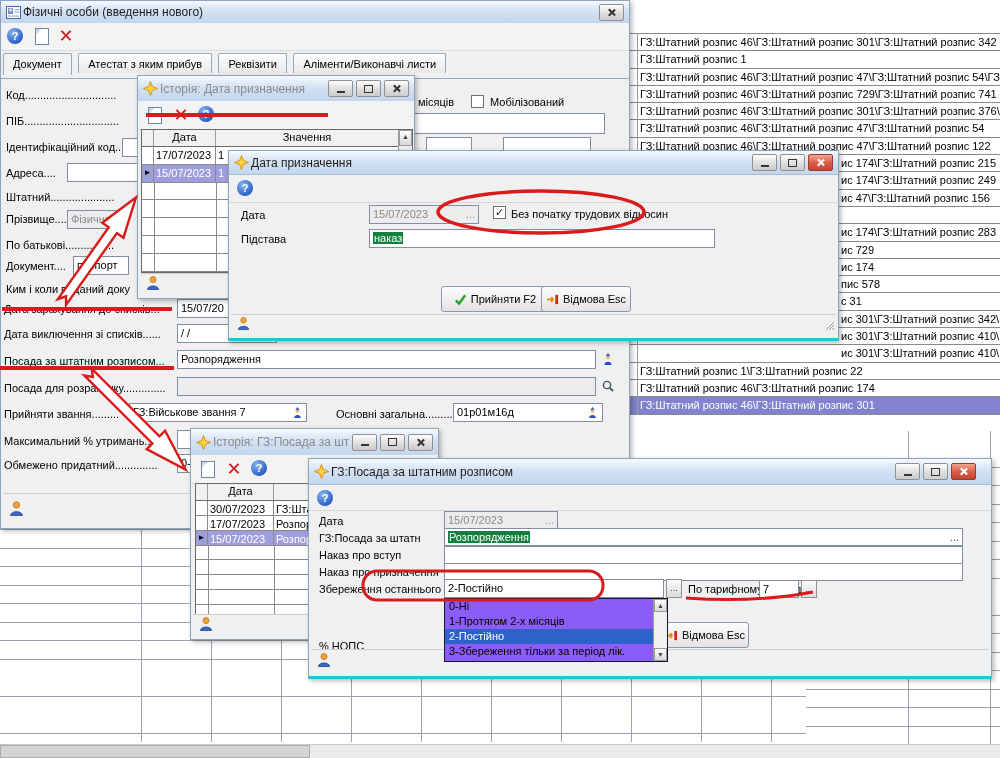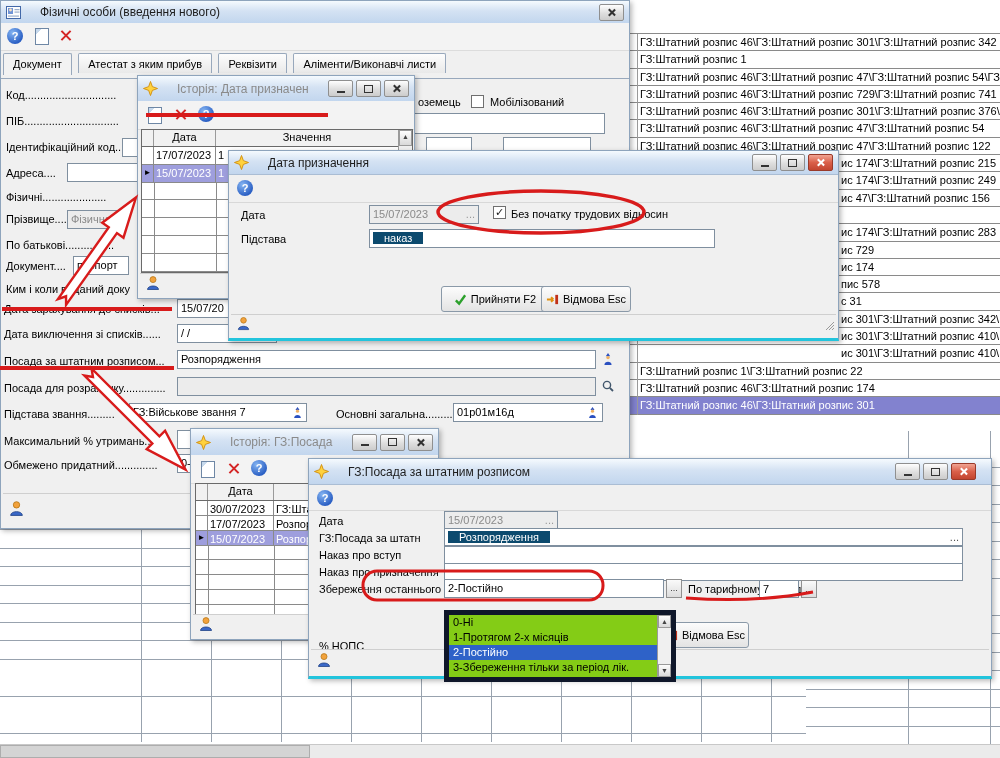--- a/index.html
+++ b/index.html
@@ -4,21 +4,21 @@
 <style>
   html,body{margin:0;padding:0;}
   body{width:1000px;height:758px;position:relative;overflow:hidden;
        font-family:"Liberation Sans","DejaVu Sans",sans-serif;background:#ffffff;}
   .abs{position:absolute;}
   
   .win{position:absolute;background:#f0f0f0;border:1px solid #8ea4bc;
        box-shadow:2px 2px 5px rgba(0,0,0,.28);}
   .titlebar{position:absolute;left:0;top:0;right:0;
        background:linear-gradient(#f5fafe,#d4e2f3 45%,#c2d6ee);
-       border-bottom:1px solid #aabdd4;display:flex;align-items:center;padding:0 5px;gap:19px;}
+       border-bottom:1px solid #aabdd4;display:flex;align-items:center;padding:0 5px;gap:2px;}
   .title{font-size:12px;color:#1d1d1d;white-space:nowrap;overflow:hidden;flex:1;}
   .inactive .title{color:#8a8a8a;}
   .winbtns{display:flex;gap:3px;align-items:center;}
   .winbtn{width:23px;height:15px;border:1px solid #8f8f8f;border-radius:2px;
        background:linear-gradient(#fefefe,#dedede 55%,#cccccc);
        display:flex;align-items:center;justify-content:center;color:#333;}
   .winbtn.red{background:linear-gradient(#f1a493,#da604a 50%,#c24530);border-color:#993a2a;color:#fff;}
   .g-min{width:8px;height:2px;background:currentColor;margin-top:6px;}
   .g-max{width:7px;height:6px;border:1.5px solid currentColor;}
   .xg{position:relative;width:9px;height:9px;}
@@ -34,21 +34,21 @@
   .delx::before,.delx::after{content:"";position:absolute;left:6px;top:0;width:2px;height:13px;background:currentColor;}
   .delx::before{transform:rotate(45deg);} .delx::after{transform:rotate(-45deg);}
   .statusbar{position:absolute;left:2px;right:2px;background:#f0f0f0;border-top:1px solid #cfcfcf;
        display:flex;align-items:center;padding-left:5px;}
   .accentb{border-bottom:3px solid #22c4dc;}
   
   .lbl{position:absolute;font-size:11px;color:#000;white-space:nowrap;}
   .ibox{position:absolute;background:#fff;border:1px solid #7f8f9f;height:19px;box-sizing:border-box;
        font-size:11px;padding:2px 3px;white-space:nowrap;overflow:hidden;color:#000;}
   .ibox.dis{background:#ececec;color:#8a8a8a;}
-  .selspan{background:#0c4a6e;color:#fff;padding:0 11px;}
+  .selspan{background:#15803d;color:#fff;padding:0 1px;}
   .cb{position:absolute;width:13px;height:13px;background:#fff;border:1px solid #6f6f6f;box-sizing:border-box;
        font-size:11px;line-height:11px;text-align:center;color:#1a1a1a;}
   .btn{position:absolute;height:26px;background:linear-gradient(#fcfcfc,#e3e3e3);
        border:1px solid #8a99a8;border-radius:3px;font-size:11px;color:#000;
        display:flex;align-items:center;justify-content:center;gap:4px;box-sizing:border-box;}
   .mini{position:absolute;background:linear-gradient(#fafafa,#dddddd);border:1px solid #909090;
        font-size:9px;line-height:9px;text-align:center;color:#333;box-sizing:border-box;}
   .sarr{background:linear-gradient(#fdfdfd,#d9d9d9);border:1px solid #9a9a9a;font-size:7px;
        color:#444;text-align:center;line-height:11px;box-sizing:border-box;}
   
@@ -70,21 +70,21 @@
   #staff-list::before{content:"";position:absolute;left:8px;top:0;bottom:0;width:1px;background:#9a9a9a;}
   .srow{height:17.3px;box-sizing:border-box;border-bottom:1px solid #8a8a8a;
        padding-left:11px;font-size:11px;line-height:16px;white-space:nowrap;overflow:hidden;color:#000;}
   .srow.frag{padding-left:212px;}
   .srow.selected{background:#8282cf;color:#fff;}
   
   .tab{display:inline-block;border:1px solid #98a8bc;border-bottom:none;border-radius:2px 2px 0 0;
        padding:4px 9px 3px;font-size:11px;background:linear-gradient(#fdfdfd,#e9e9e9);margin-right:2px;color:#000;}
   .tab.active{background:#f2f2f2;padding-bottom:5px;}
   
-  .dd{position:absolute;background:#84cc16;border:5px solid #0f172a;z-index:6;margin-top:12px;}
+  .dd{position:absolute;background:#8b5cf6;border:1px solid #0f172a;z-index:6;}
   .dd-item{height:15px;line-height:15px;font-size:11px;padding:0 16px 0 4px;white-space:nowrap;overflow:hidden;color:#000;}
   .dd-item.selected{background:#2e62c8;color:#fff;}
   .dd-scroll{position:absolute;right:0;top:0;bottom:0;width:13px;background:#f0f0f0;border-left:1px solid #9a9a9a;}
   
   .bgrows{background:repeating-linear-gradient(to bottom,transparent 0 17.5px,#98a2ae 17.5px 18.5px);}
   .bgcols{background:repeating-linear-gradient(to right,transparent 0 69px,#98a2ae 69px 70px);}
 </style>
 </head>
 <body>
 
@@ -176,34 +176,34 @@
       <div class="tab active">Документ</div>
     
       <div class="tab">Атестат з яким прибув</div>
     
       <div class="tab">Реквізити</div>
     
       <div class="tab">Аліменти/Виконавчі листи</div>
     </div>
   <div class="abs" style="left:0;top:77px;right:0;border-top:1px solid #98a8bc;"></div>
 
-  <span class="lbl" style="left:417px;top:95px;">оземець</span>
+  <span class="lbl" style="left:417px;top:95px;">місяців</span>
   <span class="cb" style="left:470px;top:94px;"></span>
   <span class="lbl" style="left:489px;top:95px;">Мобілізований</span>
   <div class="ibox" style="left:408px;top:112px;width:196px;height:21px;"></div>
   <div class="ibox" style="left:425px;top:136px;width:46px;height:20px;"></div>
   <div class="ibox" style="left:502px;top:136px;width:88px;height:20px;"></div>
 
   <span class="lbl" style="left:5px;top:88px;">Код..............................</span>
   <span class="lbl" style="left:5px;top:114px;">ПІБ...............................</span>
   <span class="lbl" style="left:5px;top:140px;">Ідентифікаційний код...</span>
   <div class="ibox" style="left:121px;top:137px;width:16px;"></div>
   <span class="lbl" style="left:5px;top:166px;">Адреса....</span>
   <div class="ibox" style="left:66px;top:162px;width:72px;"></div>
-  <span class="lbl" style="left:5px;top:190px;">Фізичні.....................</span>
+  <span class="lbl" style="left:5px;top:190px;">Штатний.....................</span>
   <span class="lbl" style="left:5px;top:212px;">Прізвище....</span>
   <div class="ibox dis" style="left:66px;top:209px;width:58px;">Фізична</div>
   <span class="lbl" style="left:5px;top:238px;">По батькові................</span>
   <span class="lbl" style="left:5px;top:259px;">Документ....</span>
   <div class="ibox" style="left:72px;top:255px;width:56px;">паспорт</div>
   <span class="lbl" style="left:5px;top:282px;">Ким і коли виданий доку</span>
   <span class="lbl" style="left:3px;top:302px;">Дата зарахування до списків...</span>
   <div class="ibox" style="left:176px;top:298px;width:100px;">15/07/20</div>
   <span class="lbl" style="left:3px;top:327px;">Дата виключення зі списків......</span>
   <div class="ibox" style="left:176px;top:323px;width:100px;">/ /</div>
@@ -217,21 +217,21 @@
       </svg>
   </span>
   <span class="lbl" style="left:3px;top:381px;">Посада для розрахунку..............</span>
   <div class="ibox dis" style="left:176px;top:376px;width:419px;"></div>
   <span class="abs" style="left:600px;top:378px;">
     <svg width="14" height="14" viewBox="0 0 14 14">
         <circle cx="6" cy="6" r="3.6" fill="none" stroke="#41566b" stroke-width="1.4"></circle>
         <line x1="8.8" y1="8.8" x2="12" y2="12" stroke="#41566b" stroke-width="1.8"></line>
       </svg>
   </span>
-  <span class="lbl" style="left:3px;top:407px;">Підстава звання.........</span>
+  <span class="lbl" style="left:3px;top:407px;">Прийняти звання.........</span>
   <div class="ibox" style="left:128px;top:402px;width:178px;padding-right:16px;">ГЗ:Військове звання 7</div>
   <span class="abs" style="left:290px;top:404px;">
     <svg width="13" height="13" viewBox="0 0 14 14">
         <path d="M7 1 L9.2 4.2 L4.8 4.2 Z" fill="#2a50c0"></path>
         <circle cx="7" cy="5.6" r="1.7" fill="#f0b060"></circle>
         <path d="M3.4 13 C3.4 8.6 10.6 8.6 10.6 13 Z" fill="#2a50c0"></path>
       </svg>
   </span>
   <span class="lbl" style="left:335px;top:407px;">Основні загальна.........</span>
   <div class="ibox" style="left:452px;top:402px;width:150px;padding-right:16px;">01р01м16д</div>

